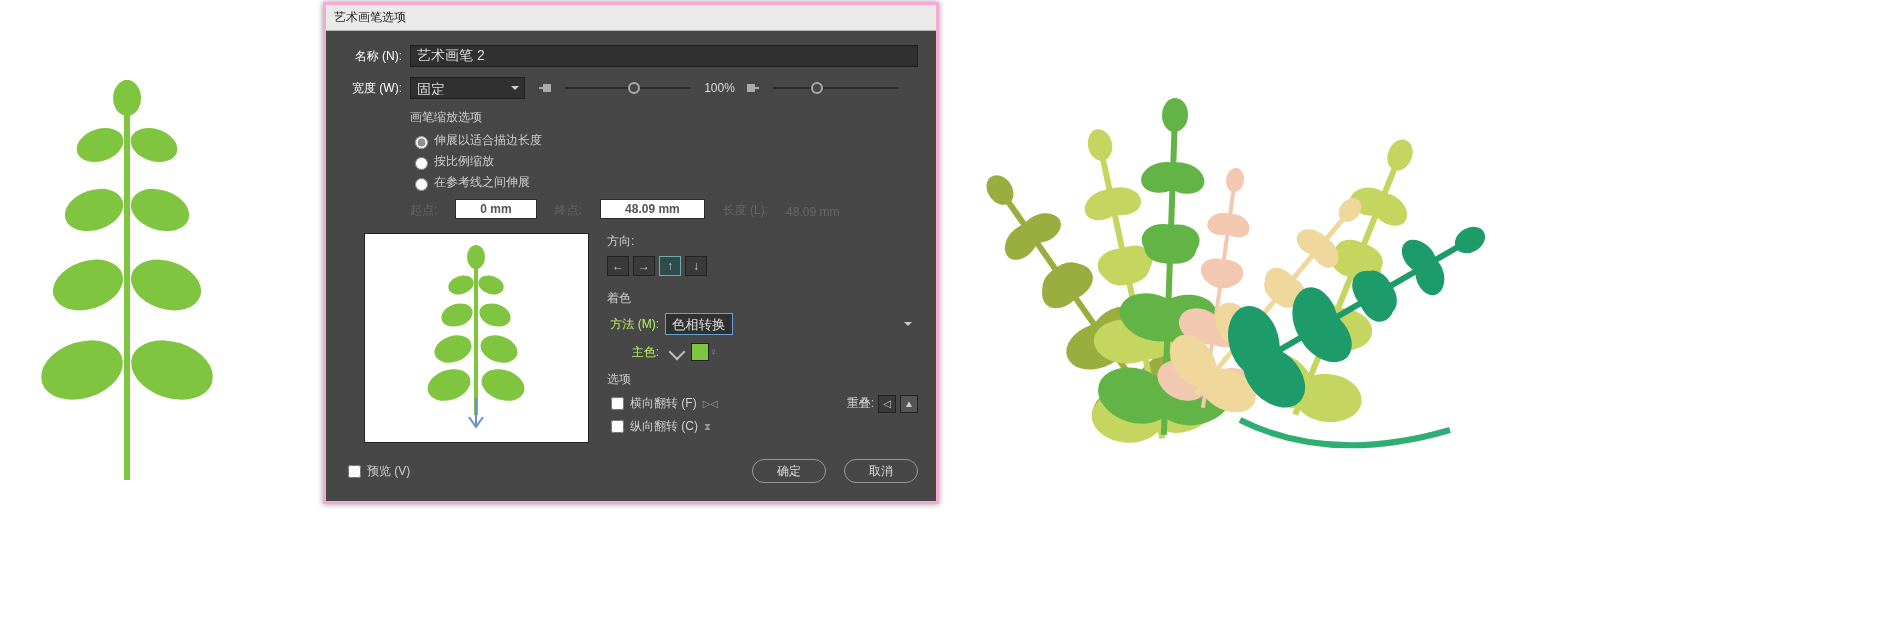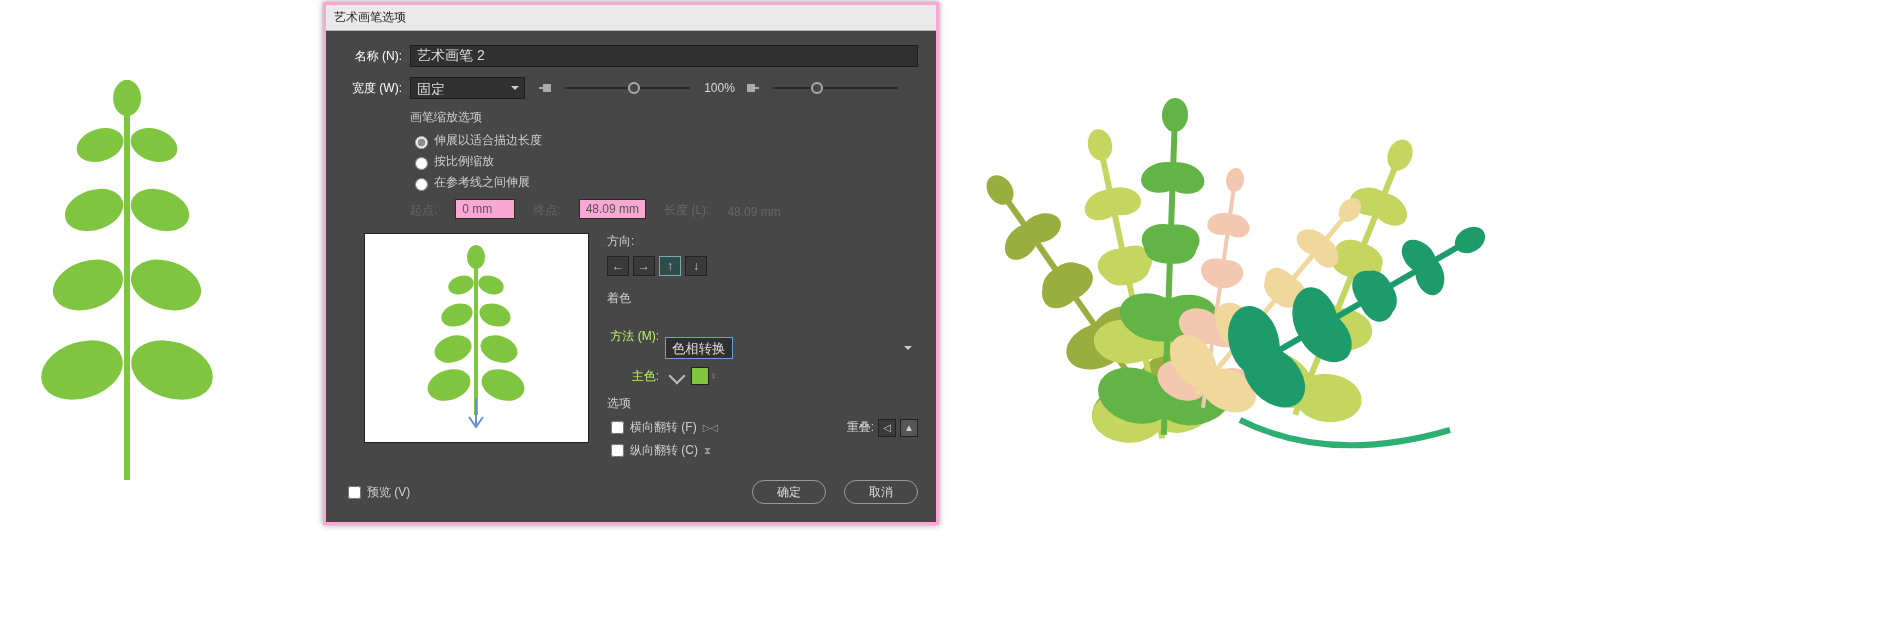--- a/index.html
+++ b/index.html
@@ -67,21 +67,21 @@
   }
   .pct { margin: 0 6px; color: #ddd; }
   .section-title { color: #d0d0d0; margin: 10px 0 6px 66px; }
   .radios { margin-left: 66px; }
   .radio { display: flex; align-items: center; margin: 4px 0; color: #cfcfcf; }
   .radio input { margin-right: 6px; accent-color:#8e8e8e; }
   .disabled-row {
     margin: 8px 0 14px 66px; color: #666; font-size: 12px;
     display:flex; gap:18px; align-items:flex-end;
   }
-  .disabled-box { background:#f9a8d4; border:1px solid #2a2a2a; color:#555; padding:2px 6px; height:20px; min-width:60px; display:inline-block; }
+  .disabled-box { background:#ffffff; border:1px solid #2a2a2a; color:#555; padding:2px 24px; height:20px; min-width:60px; display:inline-block;font-weight:bold; }
 
   .lower { display: flex; gap: 18px; margin-left: 20px; }
   .preview {
     width: 225px; height: 210px; background: #fff; border: 1px solid #222;
     display: flex; align-items: center; justify-content: center;
   }
   .rightcol { flex: 1; }
 
   .grp-lbl { color:#cfcfcf; margin-bottom:6px; }
   .dir-btns { display:flex; gap:4px; margin-bottom:14px; }
@@ -90,21 +90,21 @@
     display:flex; align-items:center; justify-content:center; color:#ccc; font-size:12px;
   }
   .dirbtn.sel { border:1px solid #7aa; background:#2f4b4b; }
 
   .method-row { display:flex; align-items:center; margin-bottom:8px; }
   .method-row .lbl2 { width:52px; text-align:right; margin-right:6px; color:#bef264; }
   .method-sel {
     flex:1; background:#303030; border:1px solid #6aa0d8; color:#ddd;
     height:22px; padding:2px 6px; appearance:none;
   }
-  .method-wrap { position:relative; flex:1;margin-top:24px; }
+  .method-wrap { position:relative; flex:1; }
   .method-wrap::after {
     content:""; position:absolute; right:6px; top:9px;
     border:4px solid transparent; border-top-color:#ccc;
   }
   .swatch { width:18px; height:18px; background:#7fc540; border:1px solid #222; display:inline-block; margin-left:6px; vertical-align:middle; }
   .eyedrop { width:16px; height:16px; display:inline-block; margin-left:4px; position:relative; }
   .eyedrop::before {
     content:""; position:absolute; left:2px; top:2px; width:10px; height:10px;
     border-left:2px solid #bbb; border-bottom:2px solid #bbb; transform:rotate(-45deg);
   }

